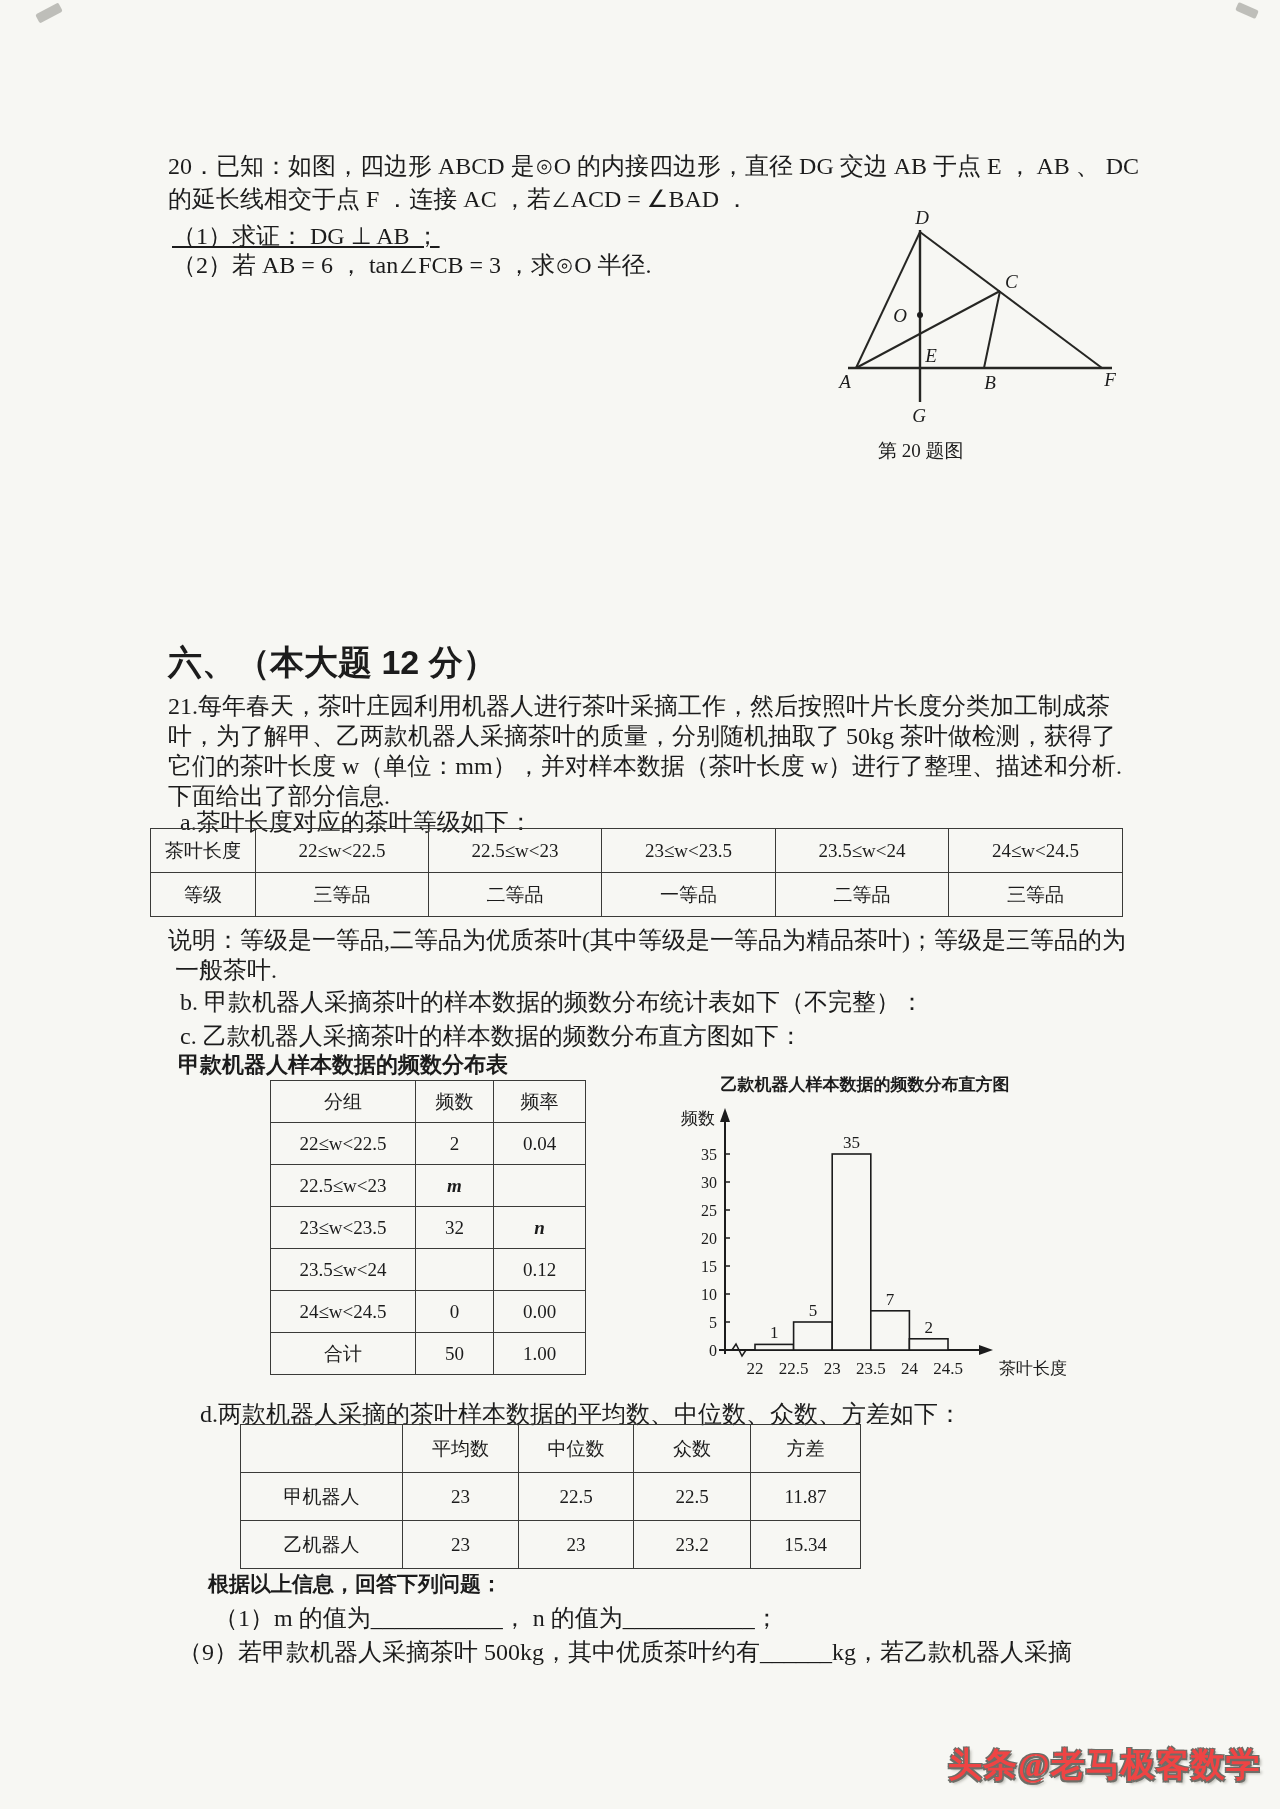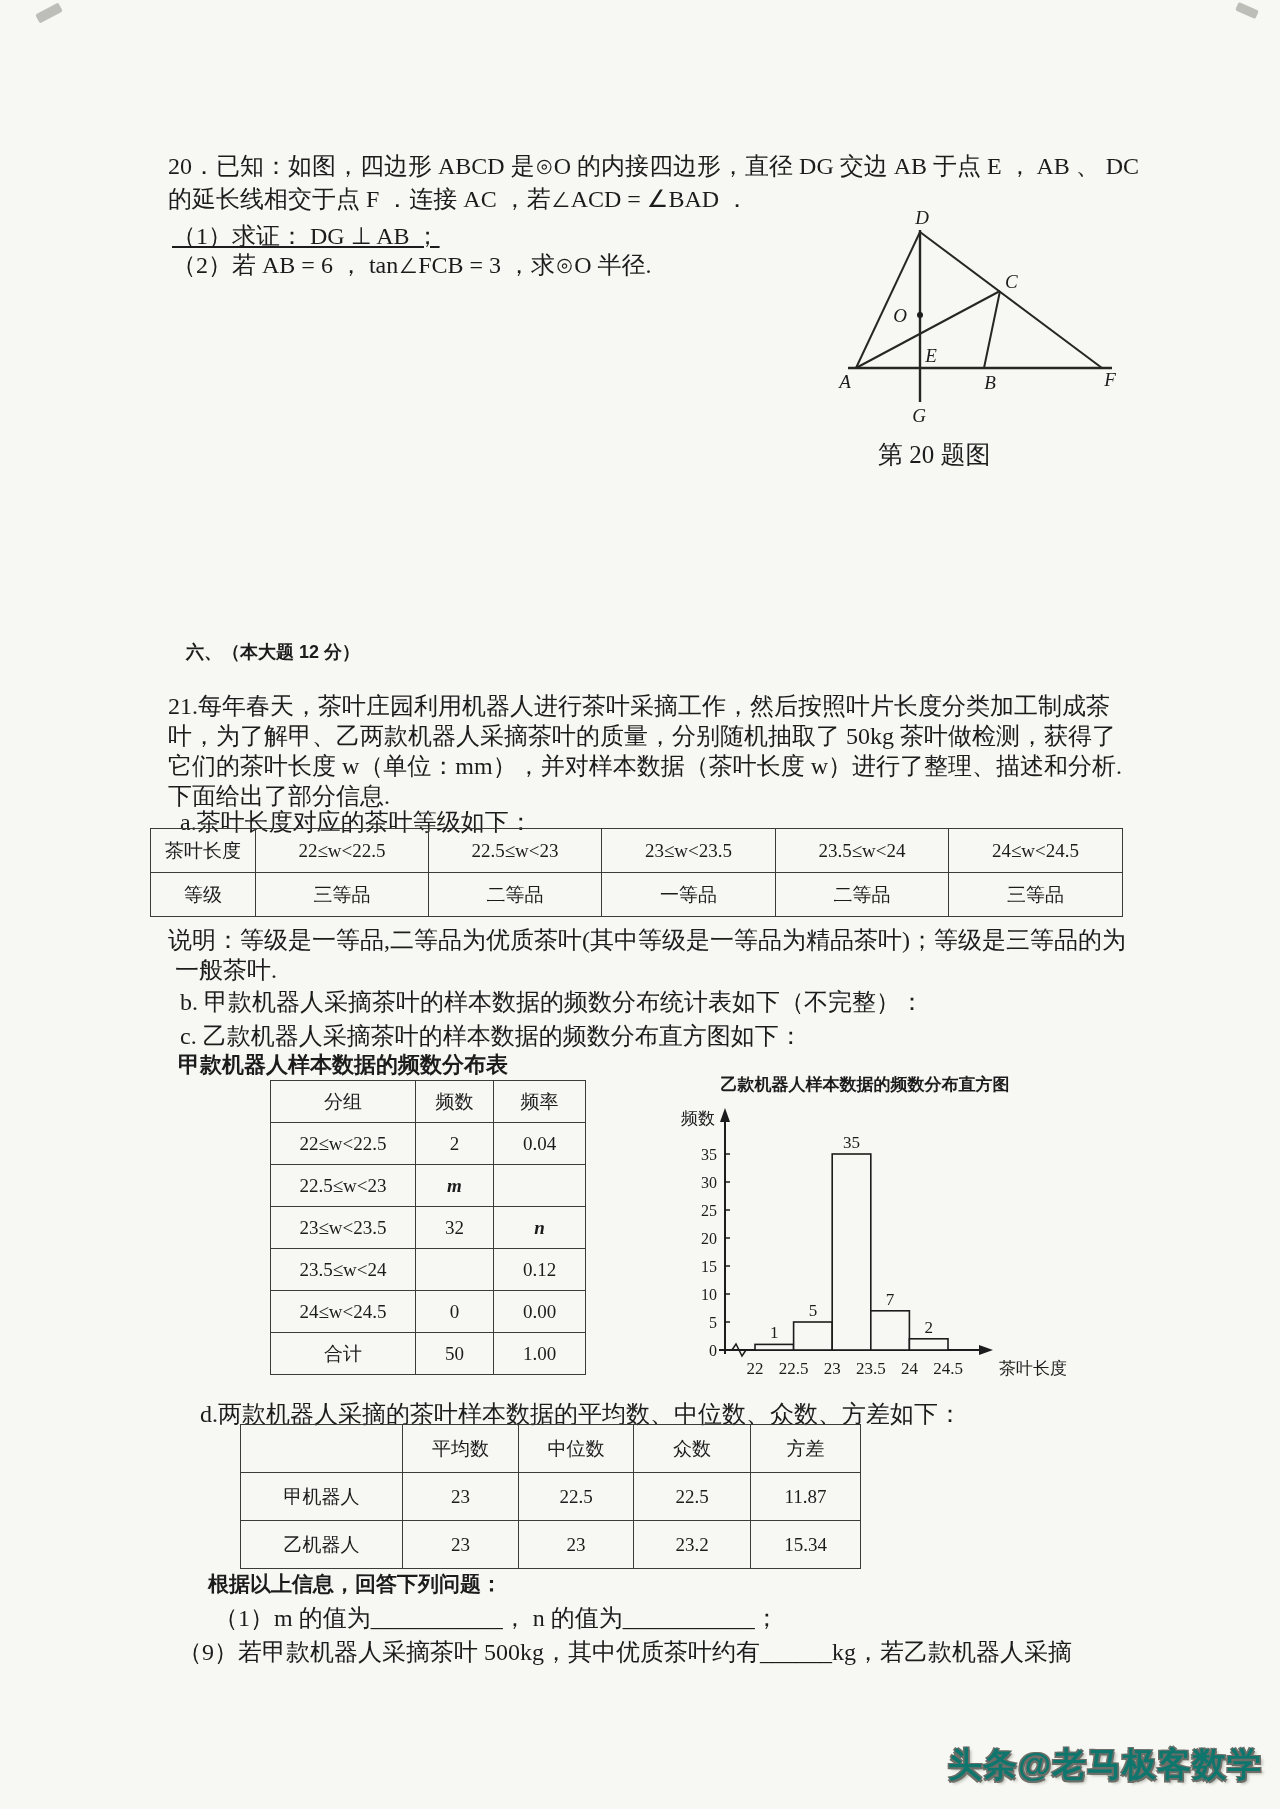--- a/index.html
+++ b/index.html
@@ -5,31 +5,31 @@
   html,body{margin:0;padding:0;}
   body{
     width:1280px;height:1809px;position:relative;
     background:#f7f7f3;
     font-family:"Liberation Serif", serif;
     color:#1c1c1c;
     overflow:hidden;
   }
   .abs{position:absolute;}
   .line{font-size:24px;white-space:nowrap;}
-  .heading{font-family:"Liberation Sans", sans-serif;font-weight:bold;font-size:18px;white-space:nowrap;margin-left:18px;}
+  .heading{font-family:"Liberation Sans", sans-serif;font-weight:bold;font-size:34px;white-space:nowrap;}
   .subhead{font-family:"Liberation Sans", sans-serif;font-weight:bold;font-size:21px;white-space:nowrap;}
   table{border-collapse:collapse;table-layout:fixed;}
   td,th{border:1.6px solid #3b3b38;text-align:center;vertical-align:middle;
         font-size:19px;font-weight:normal;padding:0;overflow:hidden;white-space:nowrap;}
   .var{font-weight:bold;font-style:italic;}
   svg{font-family:"Liberation Serif", serif;}
   .fig-label{font-style:italic;font-size:19px;fill:#1c1c1c;}
   .watermark{
-    font-family:Liberation Sans, sans-serif;font-weight:bold;font-size:34px;
-    color:#0f766e;letter-spacing:1px;white-space:nowrap;
+    font-family:Liberation Serif, serif;font-weight:bold;font-size:34px;
+    color:#ef4444;letter-spacing:1px;white-space:nowrap;
     text-shadow:1.5px 1.5px 0 #6e6e68,-1.5px -1.5px 0 #6e6e68,1.5px -1.5px 0 #6e6e68,-1.5px 1.5px 0 #6e6e68,3px 3px 3px #b9b9b2;
   }
   .artifact{background:#8f8f88;opacity:.55;border-radius:2px;}
 </style>
 </head>
 <body>
 
 <div class="abs artifact" style="left:36px;top:8px;width:26px;height:10px;transform:rotate(-28deg);"></div>
 <div class="abs artifact" style="left:1236px;top:6px;width:22px;height:9px;transform:rotate(24deg);"></div>
 
@@ -50,21 +50,21 @@
   <circle cx="100" cy="115" r="3" fill="#1c1c1c"></circle>
   <text class="fig-label" x="102" y="24" text-anchor="middle">D</text>
   <text class="fig-label" x="80" y="122" text-anchor="middle">O</text>
   <text class="fig-label" x="185" y="88" text-anchor="start">C</text>
   <text class="fig-label" x="111" y="162" text-anchor="middle">E</text>
   <text class="fig-label" x="25" y="188" text-anchor="middle">A</text>
   <text class="fig-label" x="170" y="189" text-anchor="middle">B</text>
   <text class="fig-label" x="99" y="222" text-anchor="middle">G</text>
   <text class="fig-label" x="290" y="186" text-anchor="middle">F</text>
 </svg>
-<div class="abs line" style="left:878px;top:438px;font-size:25px;">第 20 题图</div>
+<div class="abs line" style="left:878px;top:438px;font-size:19px;">第 20 题图</div>
 
 <div class="abs heading" style="left:168px;top:640px;">六、（本大题 12 分）</div>
 
 <div class="abs line" style="left:168px;top:690px;">21.每年春天，茶叶庄园利用机器人进行茶叶采摘工作，然后按照叶片长度分类加工制成茶</div>
 <div class="abs line" style="left:168px;top:720px;">叶，为了解甲、乙两款机器人采摘茶叶的质量，分别随机抽取了 50kg 茶叶做检测，获得了</div>
 <div class="abs line" style="left:168px;top:750px;">它们的茶叶长度 w（单位：mm），并对样本数据（茶叶长度 w）进行了整理、描述和分析.</div>
 <div class="abs line" style="left:168px;top:780px;">下面给出了部分信息.</div>
 <div class="abs line" style="left:180px;top:806px;">a.茶叶长度对应的茶叶等级如下：</div>
 
 <table class="abs" style="left:150px;top:828px;width:972px;">

